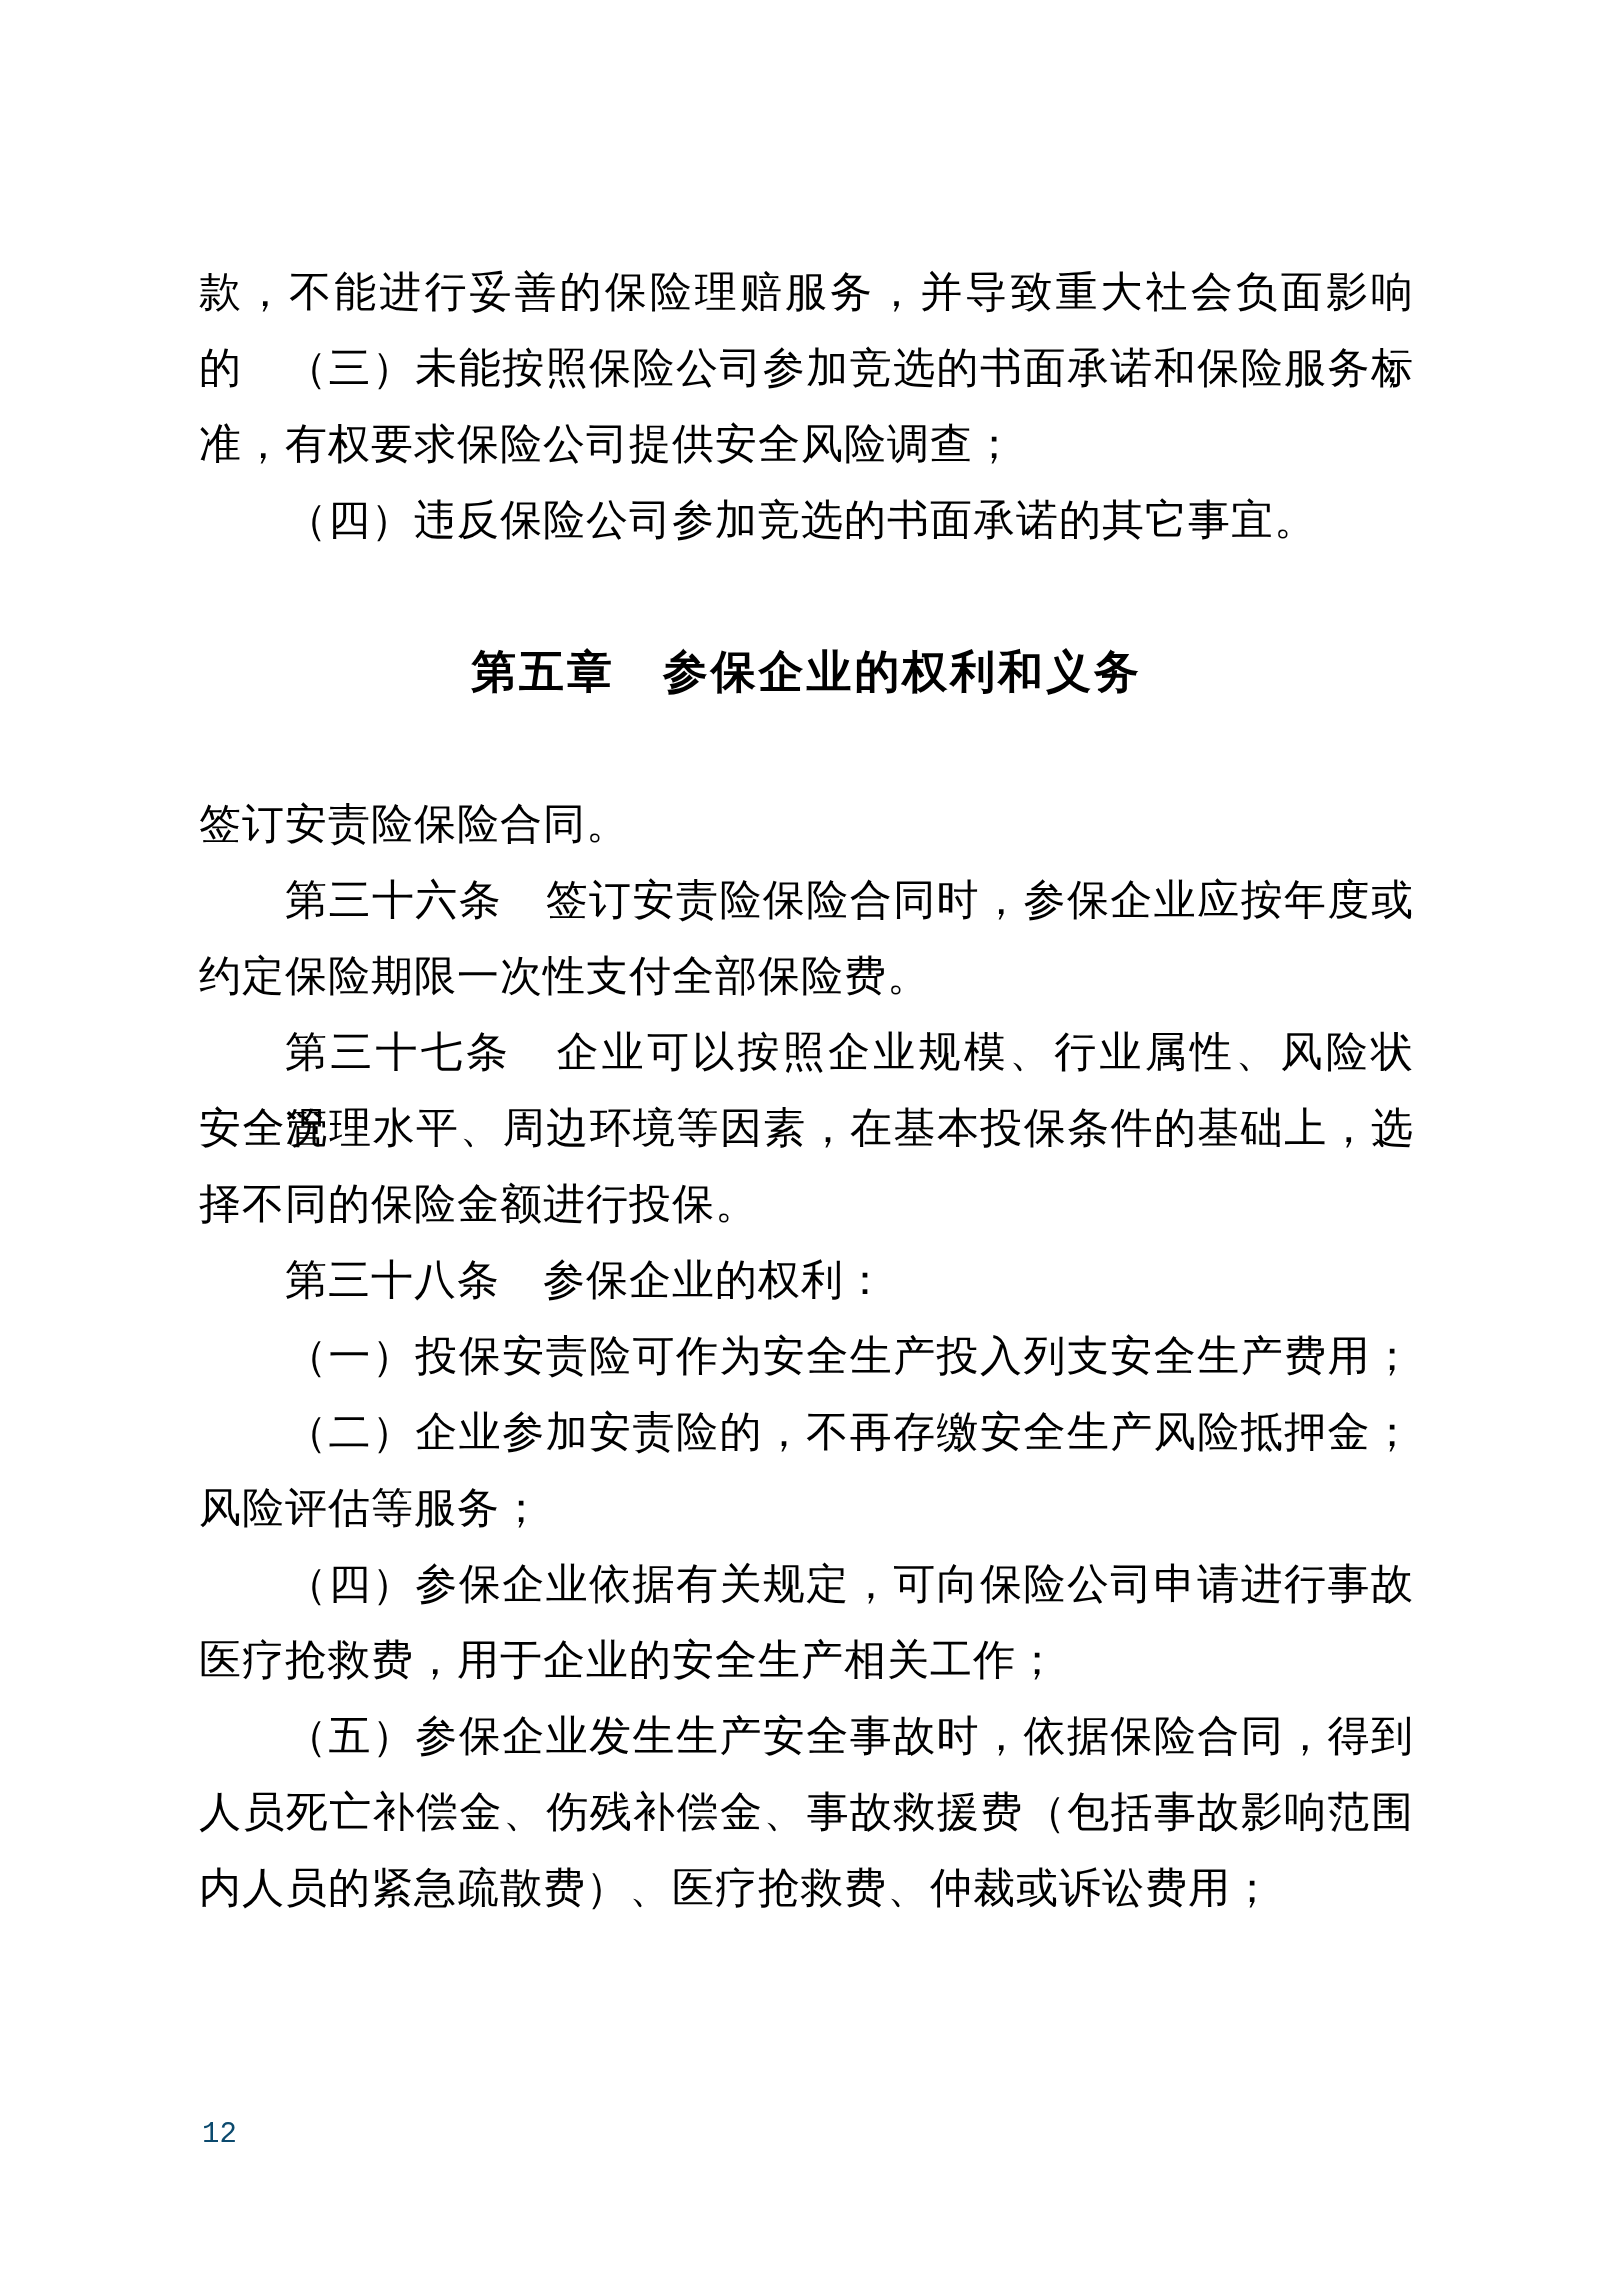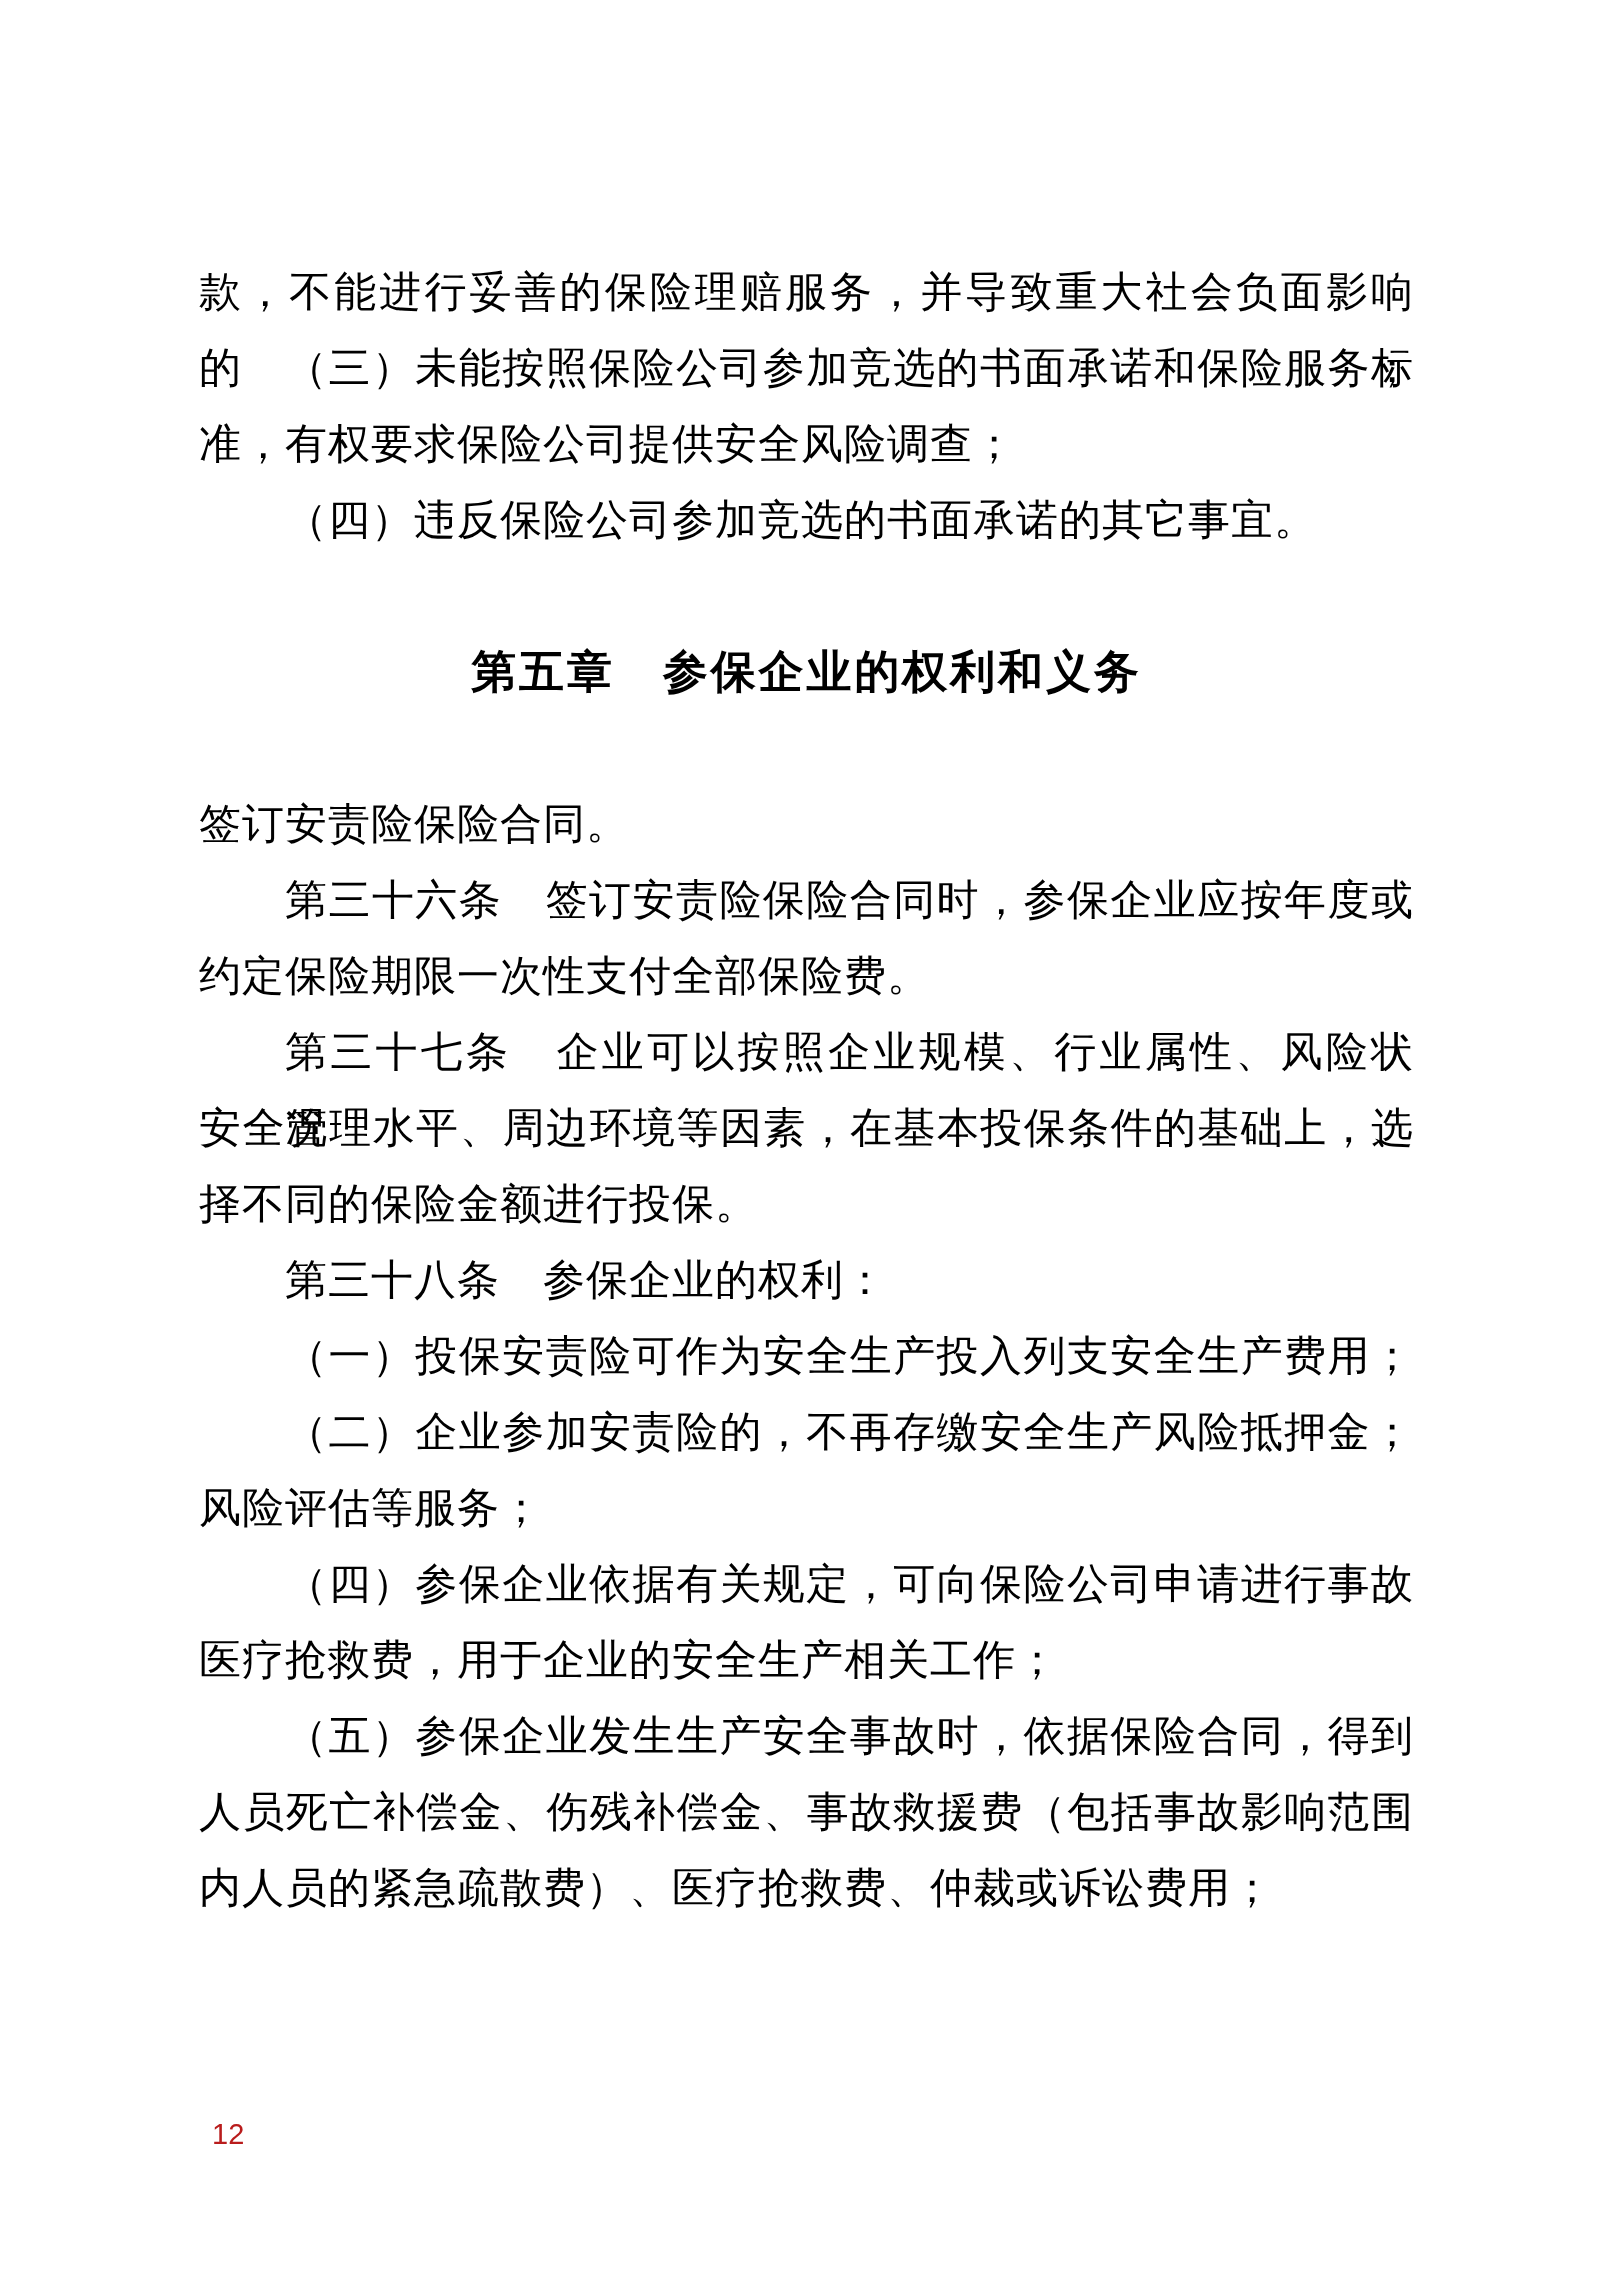--- a/index.html
+++ b/index.html
@@ -39,26 +39,26 @@
     line-height: 76px;
     font-family: "Liberation Sans", sans-serif;
     font-weight: bold;
     font-size: 45px;
     letter-spacing: 2.9px;
     text-align-last: center;
     white-space: nowrap;
   }
   .page-num {
     position: absolute;
-    left: 212px;
+    left: 202px;
     top: 2117px;
     font-size: 29px;
     line-height: 35px;
-    font-family: Liberation Sans, sans-serif;
-    color: #b91c1c;
+    font-family: Liberation Mono, monospace;
+    color: #0c4a6e;
   }
 </style>
 </head>
 <body>
 
 <div class="page">
   <div class="text-block">
     <div class="ln j">款，不能进行妥善的保险理赔服务，并导致重大社会负面影响的；</div>
     <div class="ln ind j">（三）未能按照保险公司参加竞选的书面承诺和保险服务标</div>
     <div class="ln">准，有权要求保险公司提供安全风险调查；</div>

